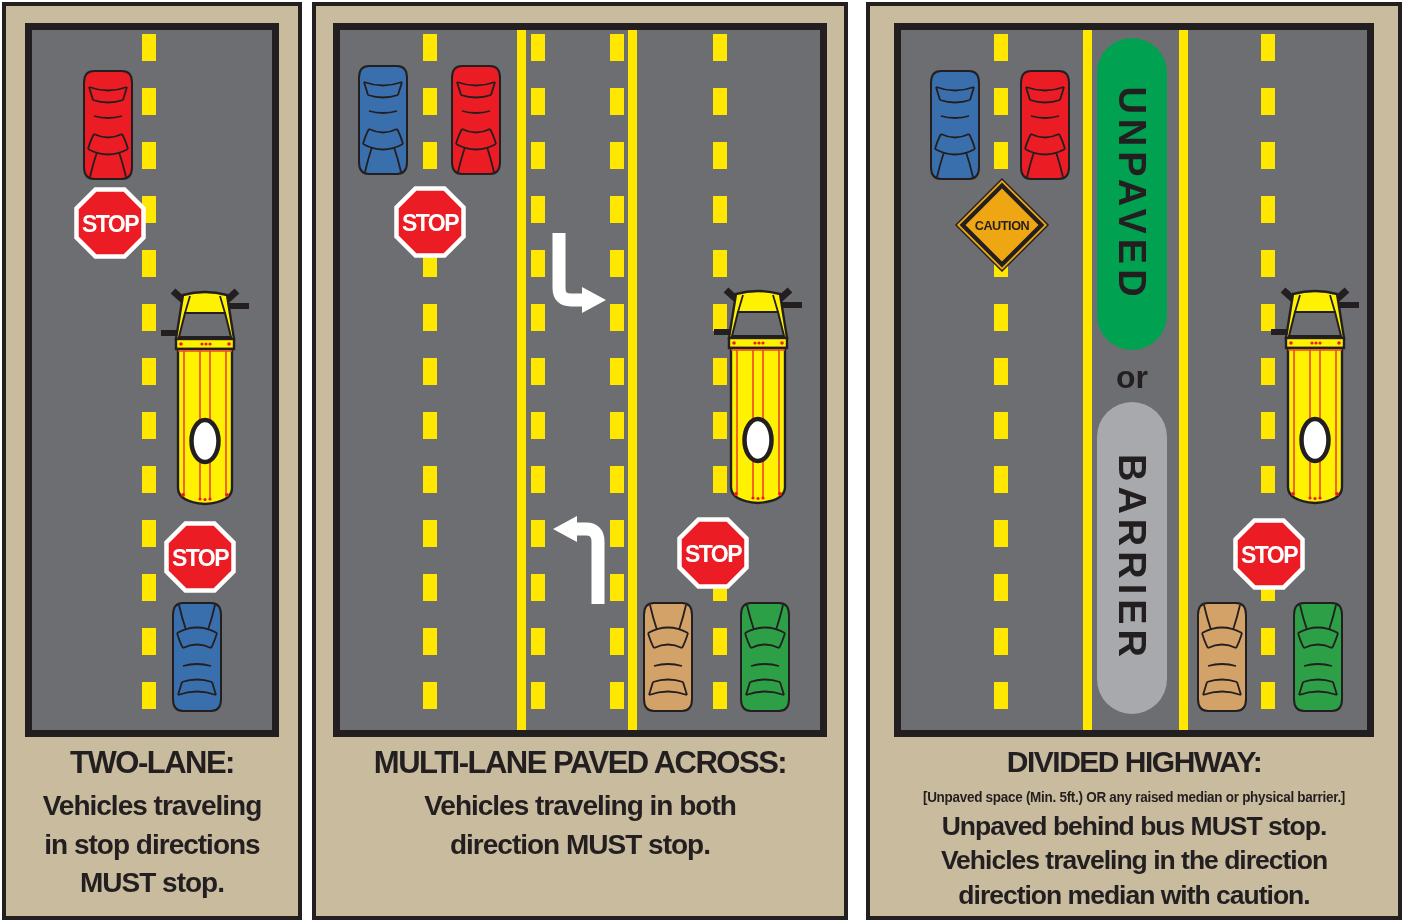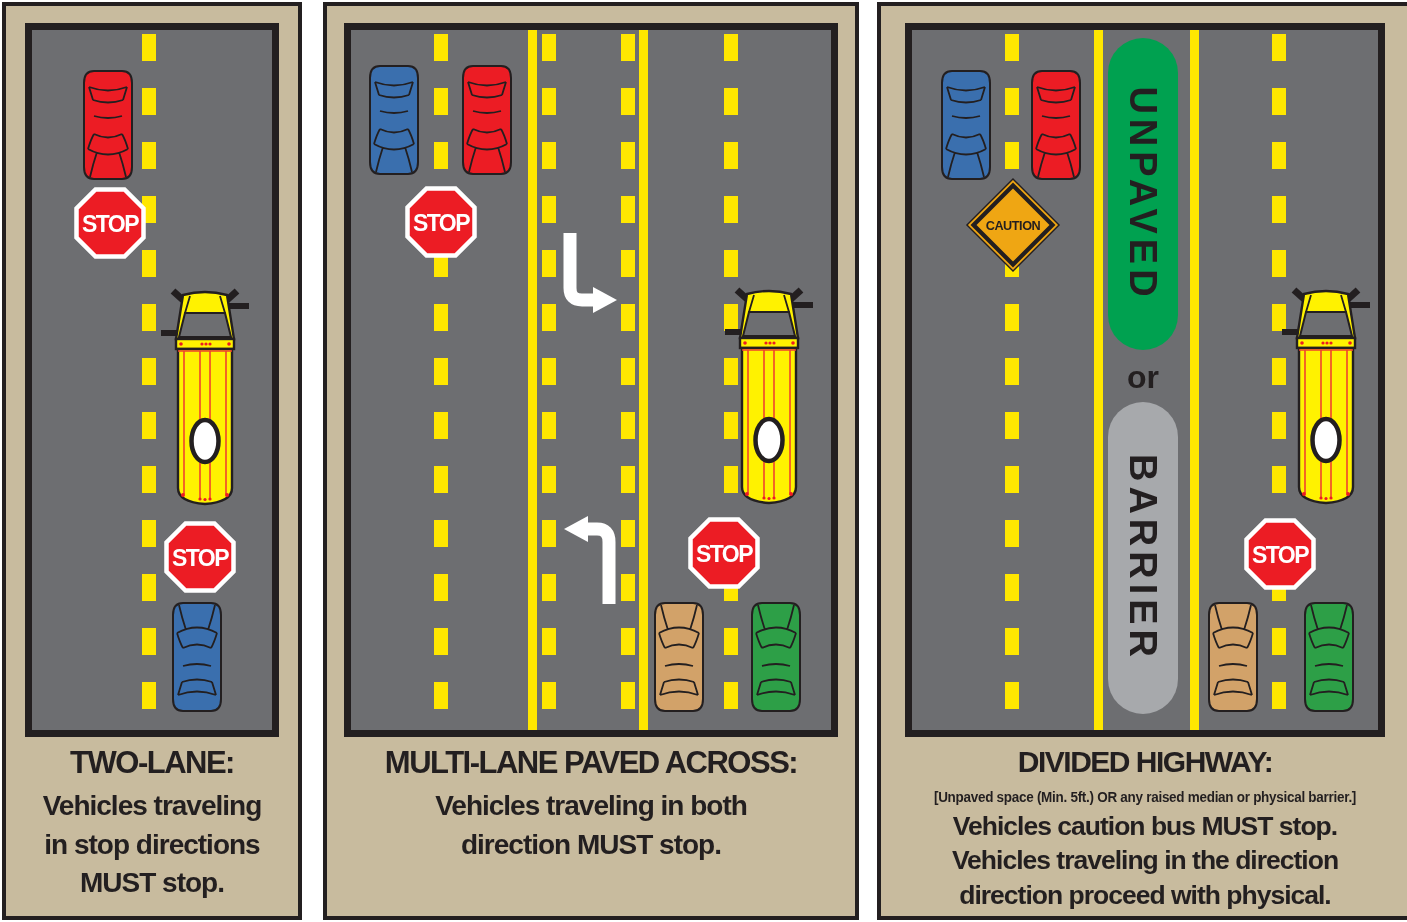--- a/index.html
+++ b/index.html
@@ -6,21 +6,21 @@
     --ink:#231F20; --frame_tan:#C8BB9E; --road_gray:#6D6E71; --line_yellow:#FFE700;
     --bus_yellow:#FFF200; --sign_red:#EC1C24; --car_red:#EC1C24; --car_blue:#3A6FAE;
     --car_green:#2D9F47; --car_tan:#D2A269; --median_green:#00A150; --barrier_gray:#A7A9AC;
     --caution_orange:#EFA613; --bus_stripe_red:#F0432E; --arrow_white:#FFFFFF;
   }
   html,body{margin:0;padding:0;background:#fff;}
   body{width:1407px;height:922px;font-family:"Liberation Sans",sans-serif;}
   .wrap{display:flex;padding:2px;align-items:flex-start;}
   .panel{box-sizing:border-box;height:918px;background:var(--frame_tan);border:4px solid var(--ink);flex:0 0 auto;}
   .p1{width:300px;}
-  .p2{width:536px;margin-left:21px;}
+  .p2{width:536px;margin-left:10px;}
   .p3{width:536px;margin-left:18px;}
   svg.road{display:block;background:var(--road_gray);border:7px solid var(--ink);margin:17px auto 0;}
   .p1 svg.road{margin-top:17px;}
   
   .dash{stroke:var(--line_yellow);stroke-width:14;stroke-dasharray:27 27;stroke-dashoffset:-4;shape-rendering:crispEdges;}
   .solid{stroke:var(--line_yellow);stroke-width:9;shape-rendering:crispEdges;}
   
   .car-body{fill:var(--car,#999);stroke:var(--ink);stroke-width:2;}
   .car-detail{fill:none;stroke:var(--ink);stroke-width:1.8;}
   
@@ -161,19 +161,19 @@
       <use href="#sym-car" width="50" height="110" transform="translate(169,150) rotate(180)" style="--car:var(--car_red)"></use>
       <use href="#sym-caution" width="94" height="94" x="54" y="148"></use>
       <use href="#sym-bus" width="70" height="222" x="379" y="257"></use>
       <use href="#sym-stop" width="72" height="72" x="332" y="488"></use>
       <use href="#sym-car" width="50" height="110" x="296" y="572" style="--car:var(--car_tan)"></use>
       <use href="#sym-car" width="50" height="110" x="392" y="572" style="--car:var(--car_green)"></use>
     </svg>
     <div class="caption">
       <div class="cap-title">DIVIDED HIGHWAY:</div>
       <div class="cap-sub">[Unpaved space (Min. 5ft.) OR any raised median or physical barrier.]</div>
-      <div class="cap-line"><span>Vehicles caution bus </span><span class="must">MUST</span><span> stop.</span></div>
+      <div class="cap-line"><span>Unpaved behind bus </span><span class="must">MUST</span><span> stop.</span></div>
       <div class="cap-line">Vehicles traveling in the direction</div>
-      <div class="cap-line">direction proceed with physical.</div>
+      <div class="cap-line">direction median with caution.</div>
     </div>
   </section>
 
 </div>
 
 </body></html>

